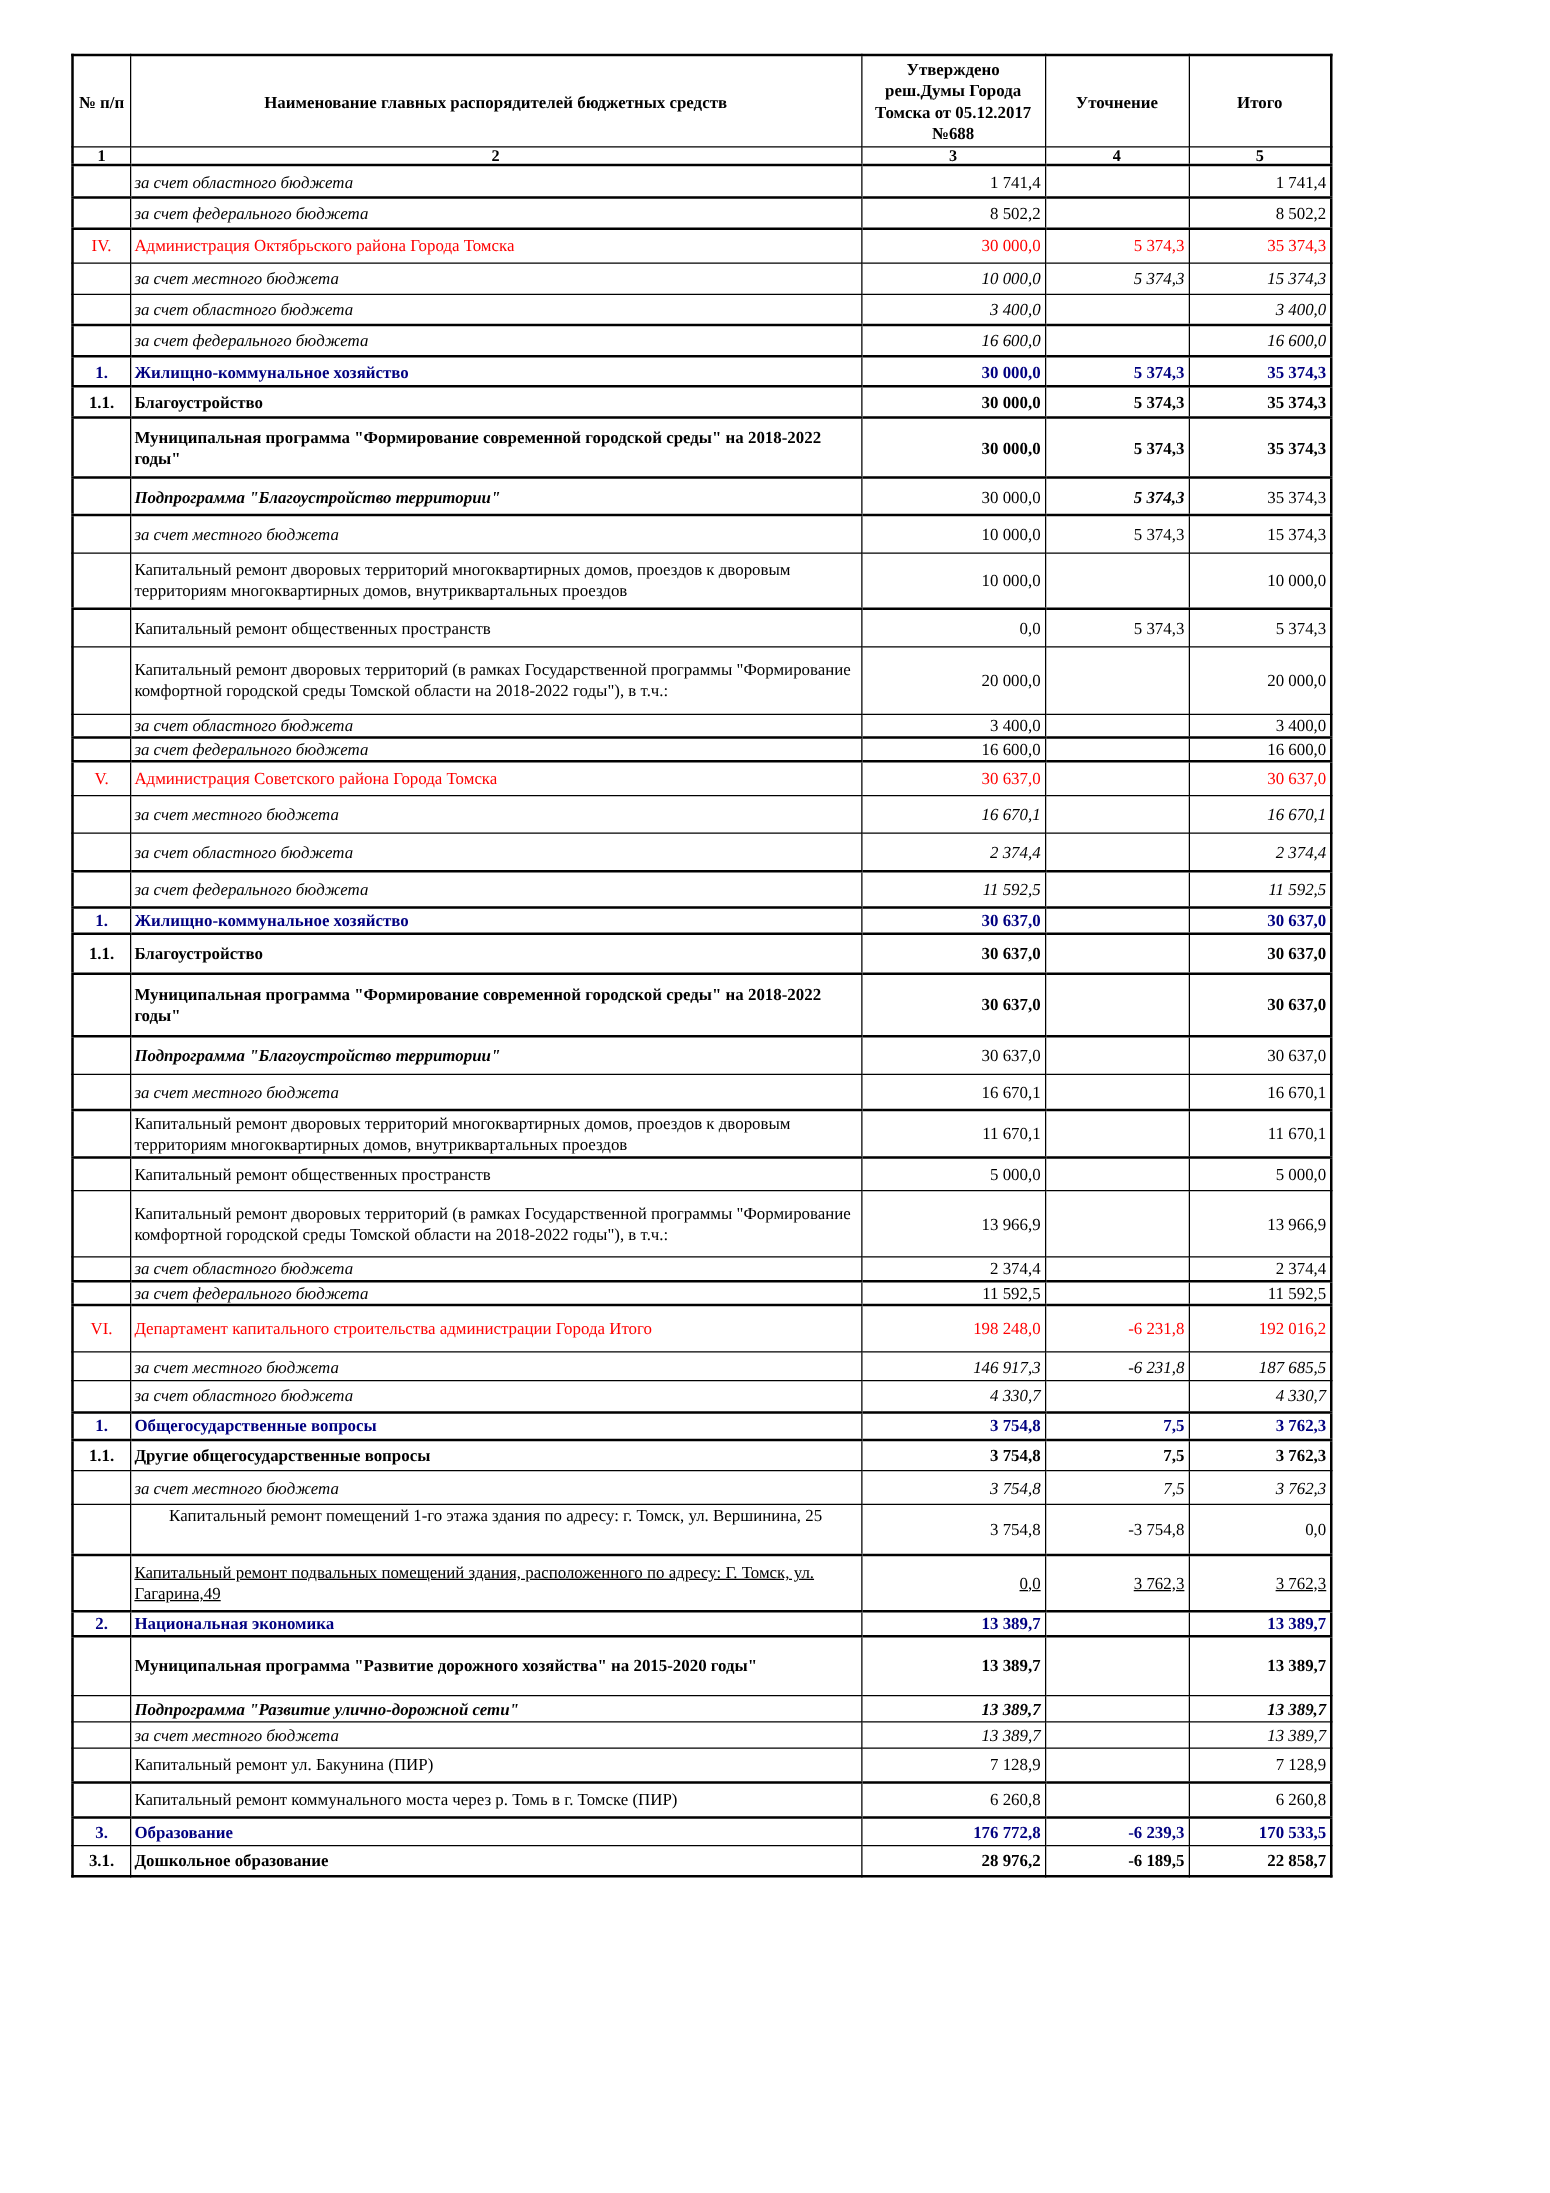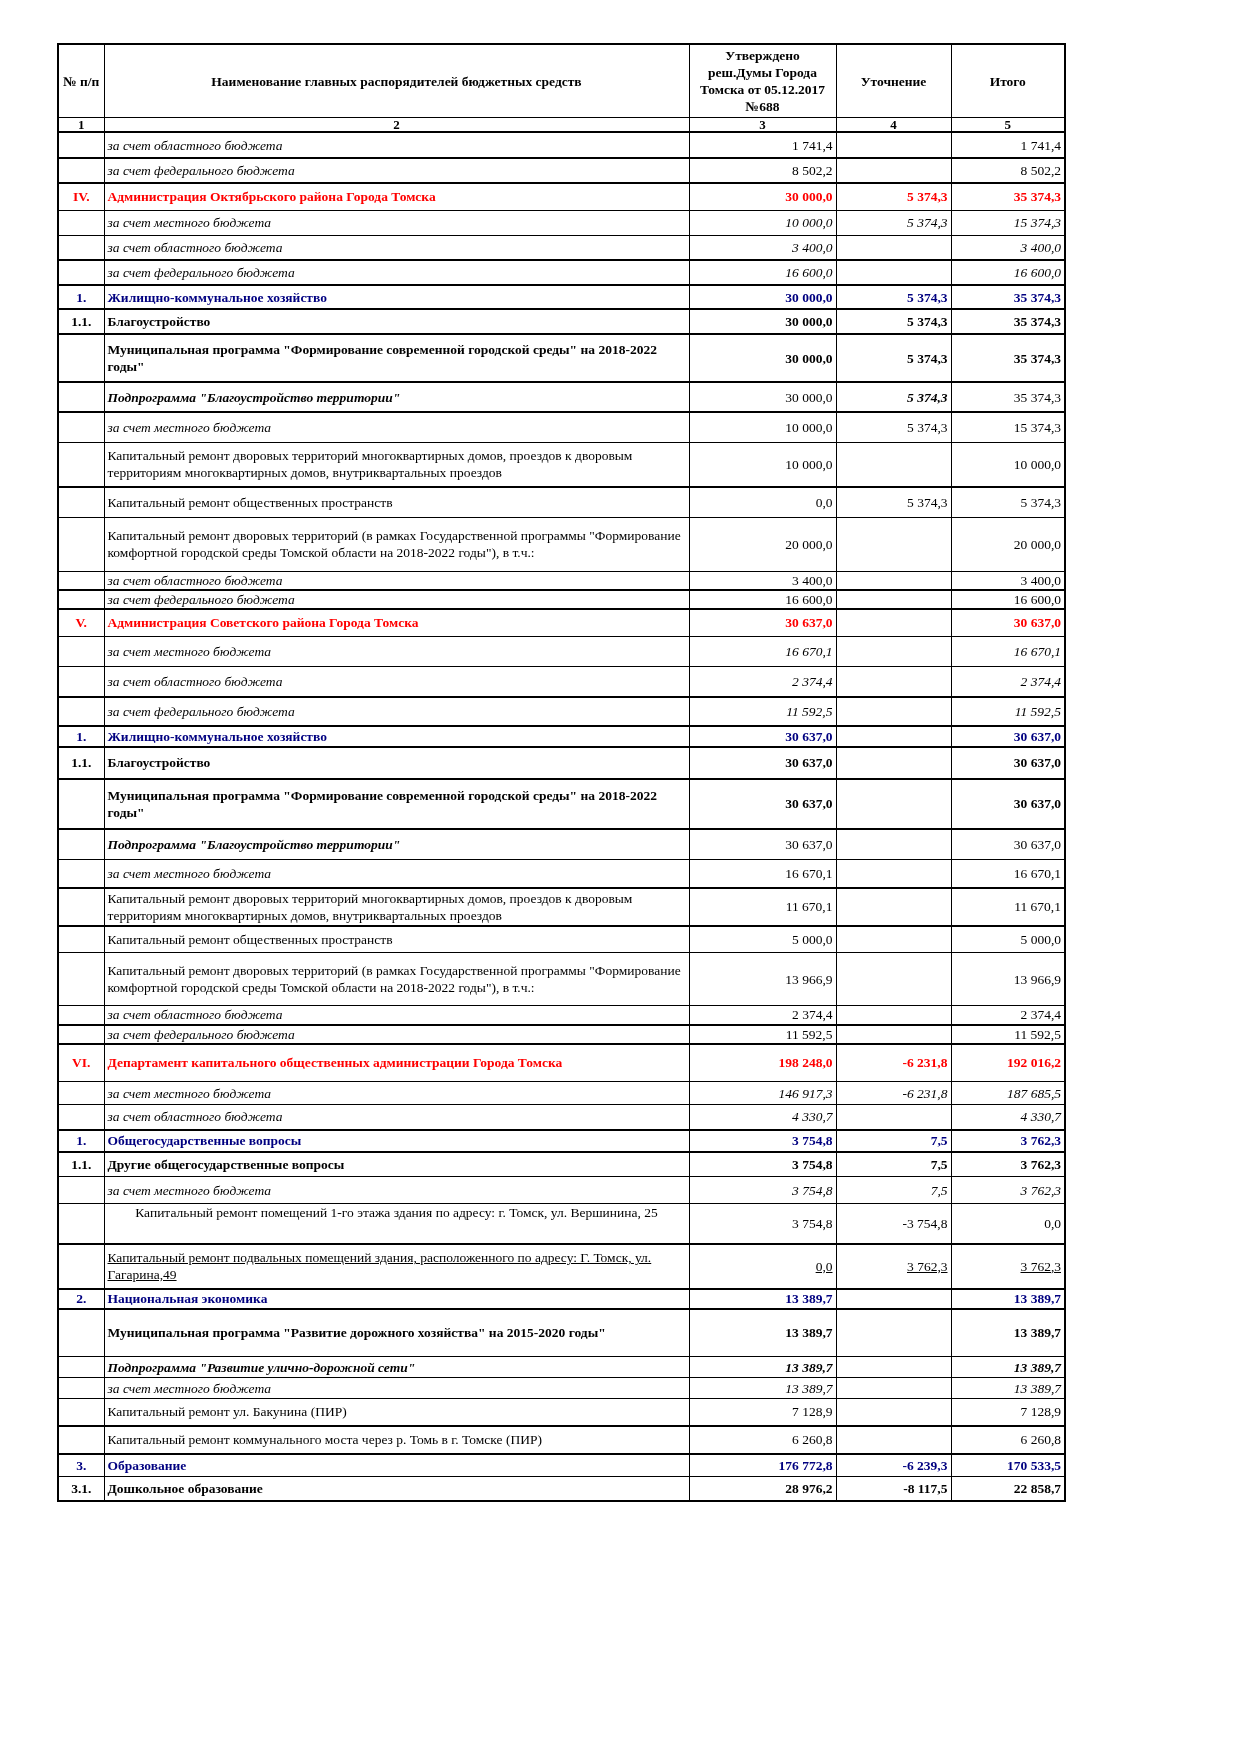--- a/index.html
+++ b/index.html
@@ -10,21 +10,21 @@
   table.budget td, table.budget th { border: 1px solid #000; padding: 0 3px; font-size: 13.5px;
                  line-height: 17px; vertical-align: middle; overflow: hidden; }
   col.c1 { width: 46px; } col.c2 { width: 585px; } col.c3 { width: 147px; }
   col.c4 { width: 115px; } col.c5 { width: 114px; }
   th { font-weight: bold; text-align: center; }
   tr.hdr th { height: 72px; }
   tr.nums th { height: 13px; line-height: 13px; font-size: 13px; border-bottom: 2px solid #000; }
   td.num { text-align: center; }
   td.val { text-align: right; padding-right: 2px; }
   tr.thick td { border-top: 2px solid #000; }
-  .red { color: #ff0000; font-weight: bold; }
+  .red { color: #ff0000; font-weight: normal; }
   .blue { color: #000080; font-weight: bold; }
   .bold { font-weight: bold; margin-left: 33px; }
   .ital { font-style: italic; }
   .bi { font-weight: bold; font-style: italic; }
 </style>
 </head>
 <body>
 
 <table class="budget">
   <colgroup>
@@ -256,21 +256,21 @@
       </tr>
       <tr class="thick" style="height: 18px;">
         <td class="num"></td>
         <td class="ital">за счет федерального бюджета</td>
         <td class="val">11 592,5</td>
         <td class="val"></td>
         <td class="val">11 592,5</td>
       </tr>
       <tr class="thick" style="height: 38px;">
         <td class="num red">VI.</td>
-        <td class="red">Департамент капитального общественных администрации Города Томска</td>
+        <td class="red">Департамент капитального строительства администрации Города Итого</td>
         <td class="val red">198 248,0</td>
         <td class="val red">-6 231,8</td>
         <td class="val red">192 016,2</td>
       </tr>
       <tr style="height: 23px;">
         <td class="num"></td>
         <td class="ital">за счет местного бюджета</td>
         <td class="val ital">146 917,3</td>
         <td class="val ital">-6 231,8</td>
         <td class="val ital">187 685,5</td>
@@ -363,17 +363,17 @@
         <td class="num blue">3.</td>
         <td class="blue">Образование</td>
         <td class="val blue">176 772,8</td>
         <td class="val blue">-6 239,3</td>
         <td class="val blue">170 533,5</td>
       </tr>
       <tr style="height: 24px;">
         <td class="num bold">3.1.</td>
         <td class="bold">Дошкольное образование</td>
         <td class="val bold">28 976,2</td>
-        <td class="val bold">-8 117,5</td>
+        <td class="val bold">-6 189,5</td>
         <td class="val bold">22 858,7</td>
       </tr>
     </tbody>
 </table>
 
 </body></html>

